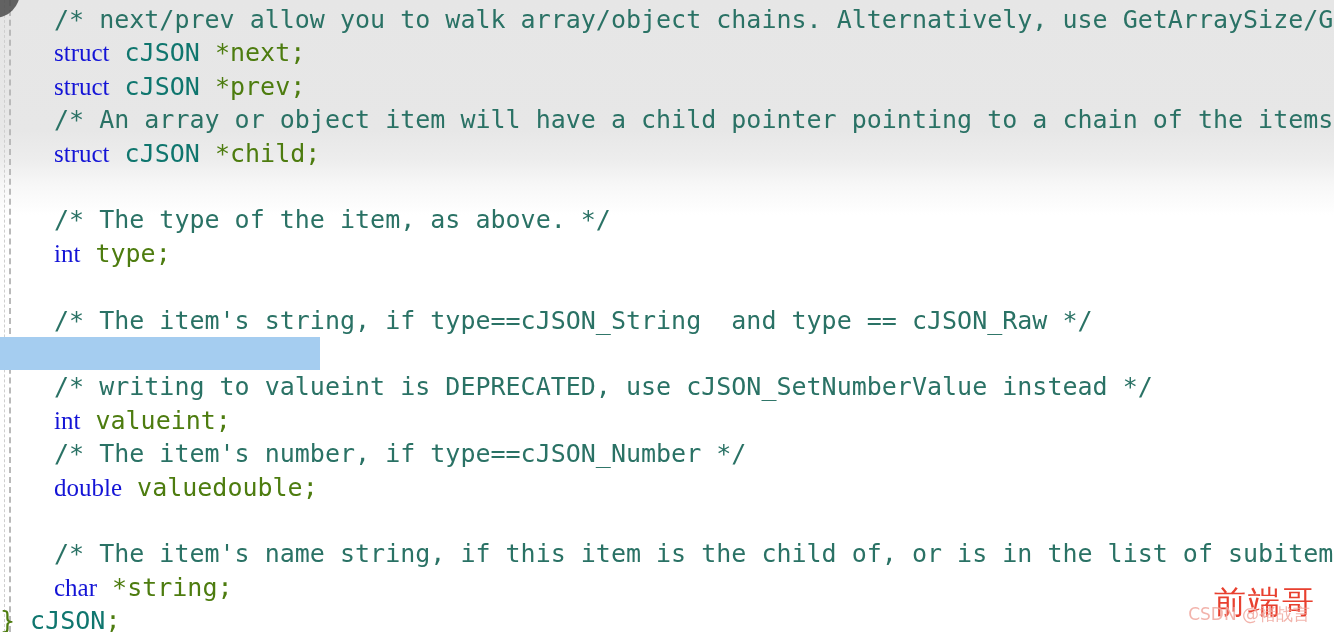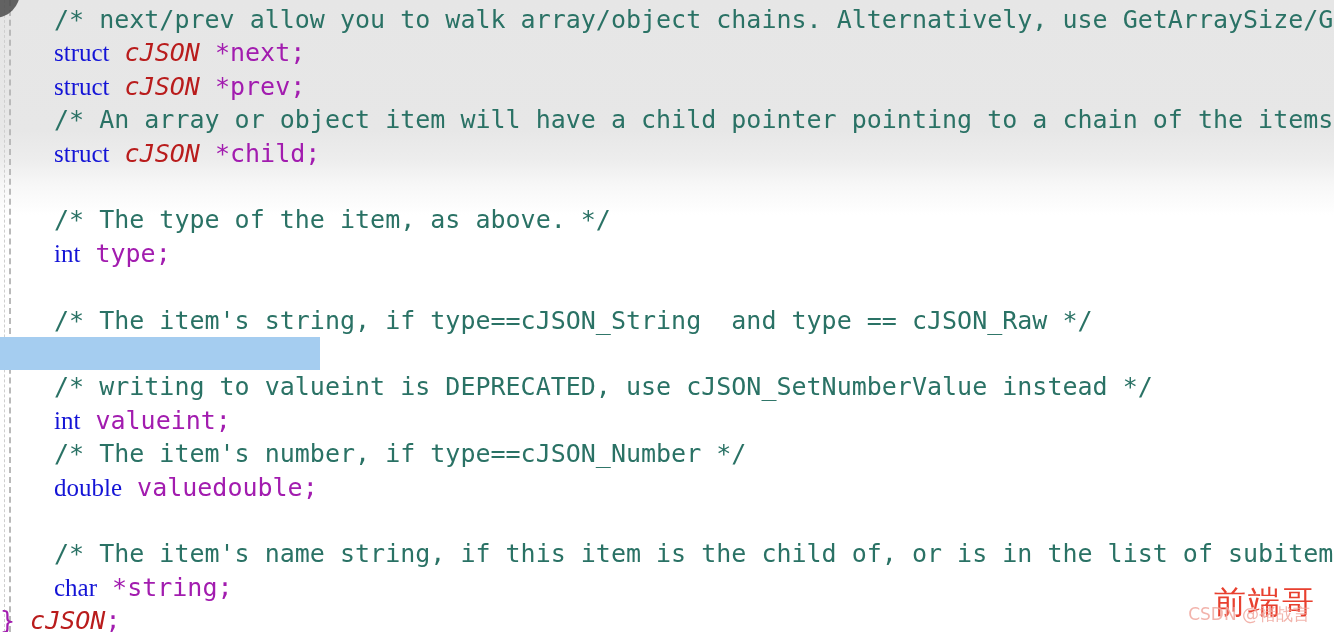--- a/index.html
+++ b/index.html
@@ -91,23 +91,23 @@
   .sel-band {
     position: absolute;
     left: 0px;
     height: 33px;
     background: #a5cdf0;
     z-index: 3;
   }
 
   
   .kw      { color: #1414d6; font-family: Liberation Serif, serif; }   
-  .type    { color: #b91c1c; font-style: italic; }   
+  .type    { color: #0f766e; }   
   .com     { color: #2a7265; }   
-  .pl      { color: #a21caf; }   
+  .pl      { color: #4d7c0f; }   
 
   
   #code { text-rendering: optimizeLegibility; }
 
   
   #watermark-main {
     position: absolute;
     right: 18px;
     bottom: 14px;
     font-family: "DejaVu Sans", "Liberation Sans", sans-serif;

